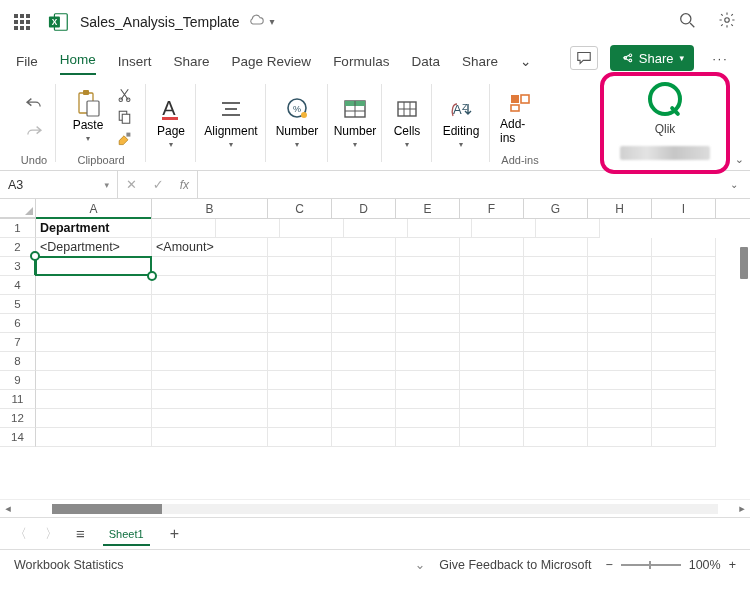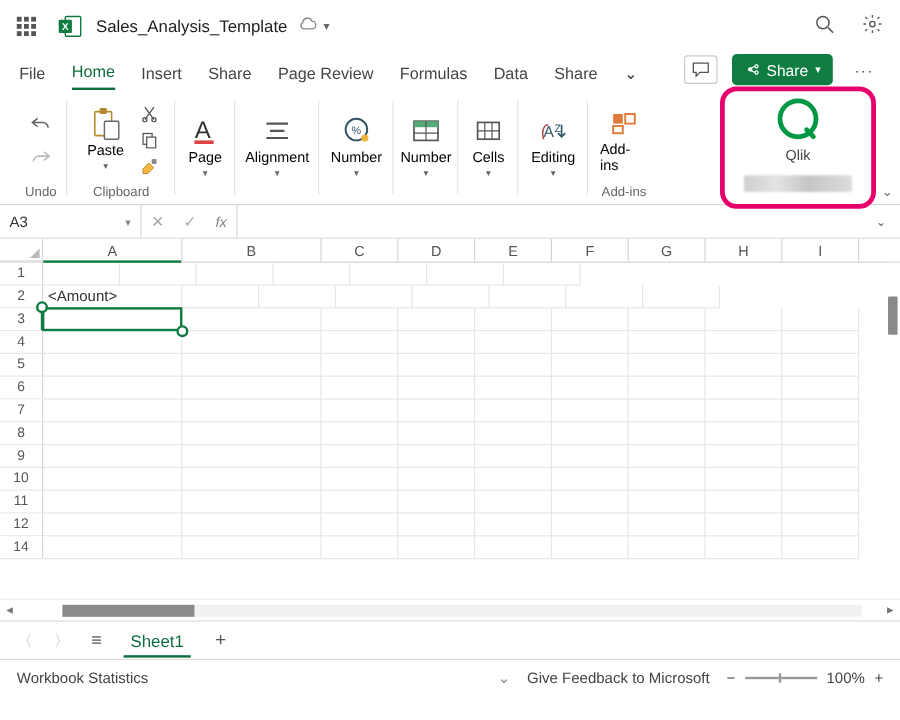--- a/index.html
+++ b/index.html
@@ -78,21 +78,21 @@
 
   .hscroll { height:18px; display:flex; align-items:center; position:relative; border-top:1px solid #eee;}
   .hscroll .arrow { width:16px; text-align:center; color:#777; font-size:11px;}
   .hscroll .track { flex:1; height:10px; background:#f1f1f1; margin-left:36px; margin-right:16px; position:relative;}
   .hscroll .thumb { position:absolute; left:0; top:0; height:10px; width:110px; background:#8a8a8a;}
 
   
   .sheet-tabs { height:32px; border-top:1px solid #ddd; display:flex; align-items:center; padding:0 10px; gap:10px;}
   .nav-arrow { color:#bbb; font-size:13px; padding:0 4px;}
   .hamburger { color:#555; font-size:15px; padding:0 4px;}
-  .sheet-tab { font-size:14px; color:#333; padding:6px 10px; position:relative;}
+  .sheet-tab { font-size:11px; color:#333; padding:6px 10px; position:relative;}
   .sheet-tab.active { color:#0f6e3f; font-weight:500;}
   .sheet-tab.active::after { content:""; position:absolute; left:4px; right:4px; bottom:0; height:2px; background:#0f6e3f;}
   .add-sheet { color:#555; font-size:16px; padding:0 6px; }
 
   
   .statusbar { height:30px; border-top:1px solid #ddd; display:flex; align-items:center; padding:0 14px; font-size:12.5px; color:#444; }
   .status-right { margin-left:auto; display:flex; align-items:center; gap:14px;}
   .zoom { display:flex; align-items:center; gap:8px;}
   .zoom-line { width:60px; height:2px; background:#999; position:relative;}
   .zoom-line::after{ content:""; position:absolute; left:28px; top:-3px; width:2px; height:8px; background:#999;}
@@ -380,30 +380,32 @@
     <div class="ch narrow">D</div>
     <div class="ch narrow">E</div>
     <div class="ch narrow">F</div>
     <div class="ch narrow">G</div>
     <div class="ch narrow">H</div>
     <div class="ch narrow">I</div>
   </div>
   <div class="rows" id="rows-container">
       <div class="row">
         <div class="rh">1</div>
+        <div class="cell bold">Department</div>
         <div class="cell narrow"></div>
         <div class="cell narrow"></div>
         <div class="cell narrow"></div>
         <div class="cell narrow"></div>
         <div class="cell narrow"></div>
         <div class="cell narrow"></div>
         <div class="cell narrow"></div>
       </div>
       <div class="row">
         <div class="rh">2</div>
+        <div class="cell">&lt;Department&gt;</div>
         <div class="cell">&lt;Amount&gt;</div>
         <div class="cell narrow"></div>
         <div class="cell narrow"></div>
         <div class="cell narrow"></div>
         <div class="cell narrow"></div>
         <div class="cell narrow"></div>
         <div class="cell narrow"></div>
         <div class="cell narrow"></div>
       </div>
       <div class="row">
@@ -473,32 +475,20 @@
         <div class="cell narrow"></div>
         <div class="cell narrow"></div>
         <div class="cell narrow"></div>
         <div class="cell narrow"></div>
         <div class="cell narrow"></div>
         <div class="cell narrow"></div>
         <div class="cell narrow"></div>
       </div>
       <div class="row">
         <div class="rh">9</div>
-        <div class="cell"></div>
-        <div class="cell"></div>
-        <div class="cell narrow"></div>
-        <div class="cell narrow"></div>
-        <div class="cell narrow"></div>
-        <div class="cell narrow"></div>
-        <div class="cell narrow"></div>
-        <div class="cell narrow"></div>
-        <div class="cell narrow"></div>
-      </div>
-      <div class="row">
-        <div class="rh">10</div>
         <div class="cell"></div>
         <div class="cell"></div>
         <div class="cell narrow"></div>
         <div class="cell narrow"></div>
         <div class="cell narrow"></div>
         <div class="cell narrow"></div>
         <div class="cell narrow"></div>
         <div class="cell narrow"></div>
         <div class="cell narrow"></div>
       </div>

